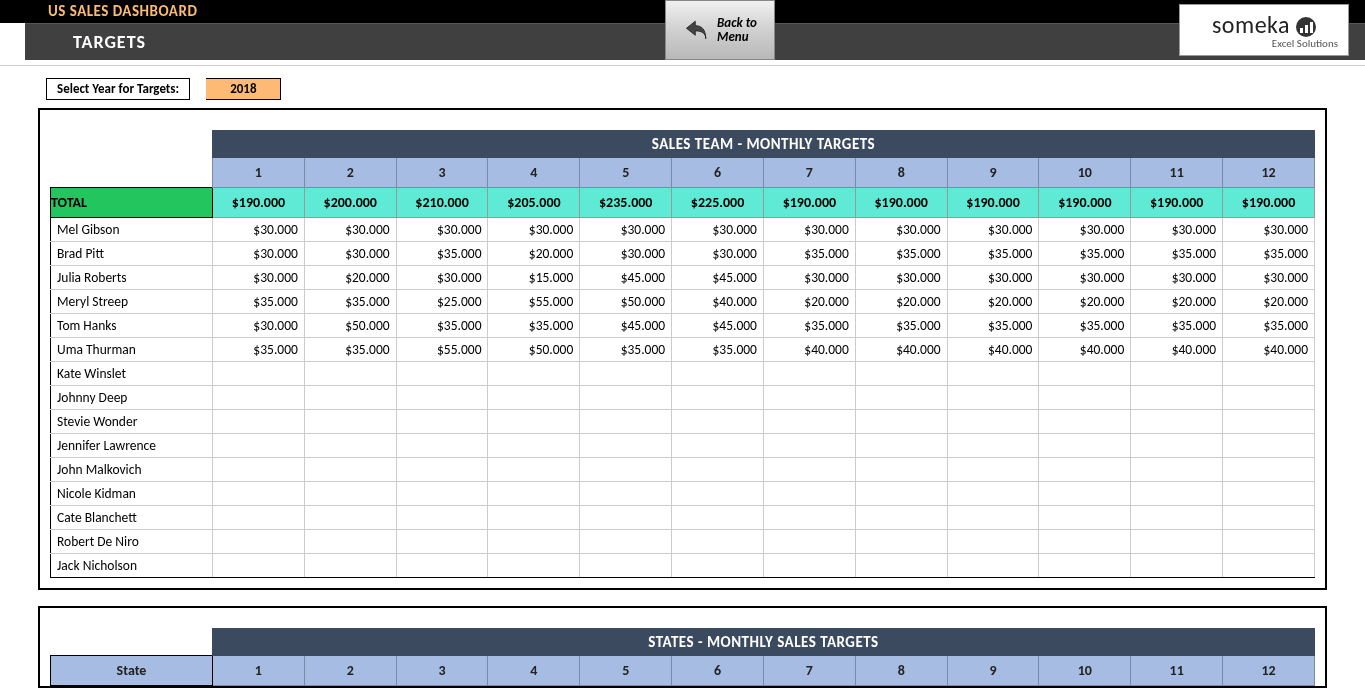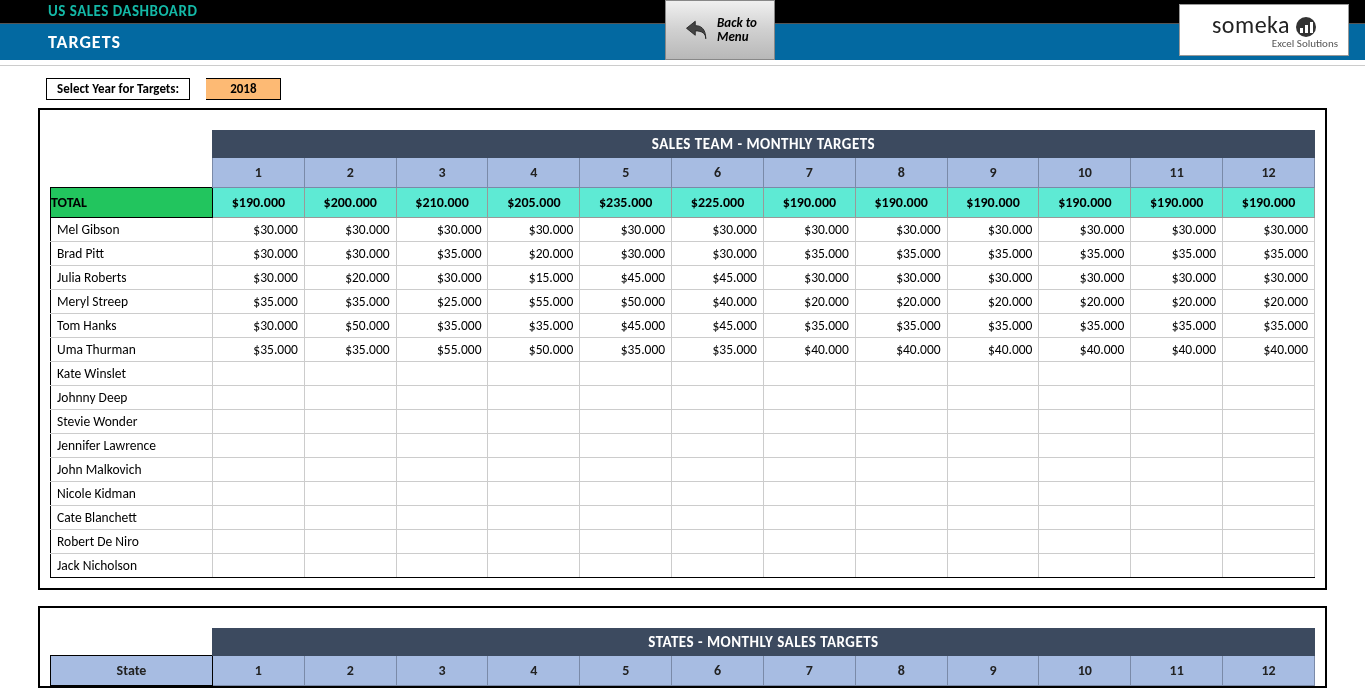--- a/index.html
+++ b/index.html
@@ -10,31 +10,32 @@
     font-size: 14px;
     color: #000;
   }
   .top-black {
     background: #000;
     height: 23px;
     padding-left: 48px;
     position: relative;
   }
   .top-black .title {
-    color: #14b8a6;
+    color: #fdba74;
     font-weight: bold;
     font-size: 15px;
     line-height: 23px;
     letter-spacing: 0.5px;
   }
   .sub-header {
-    background: #0369a1;
+    background: #404040;
     height: 37px;
     padding-left: 48px;
     border-top: 1px solid #555;
+    margin-left: 25px;
   }
   .sub-header .sub-title {
     color: #fff;
     font-weight: bold;
     font-size: 18px;
     line-height: 37px;
     letter-spacing: 1px;
   }
   .back-button {
     position: absolute;

